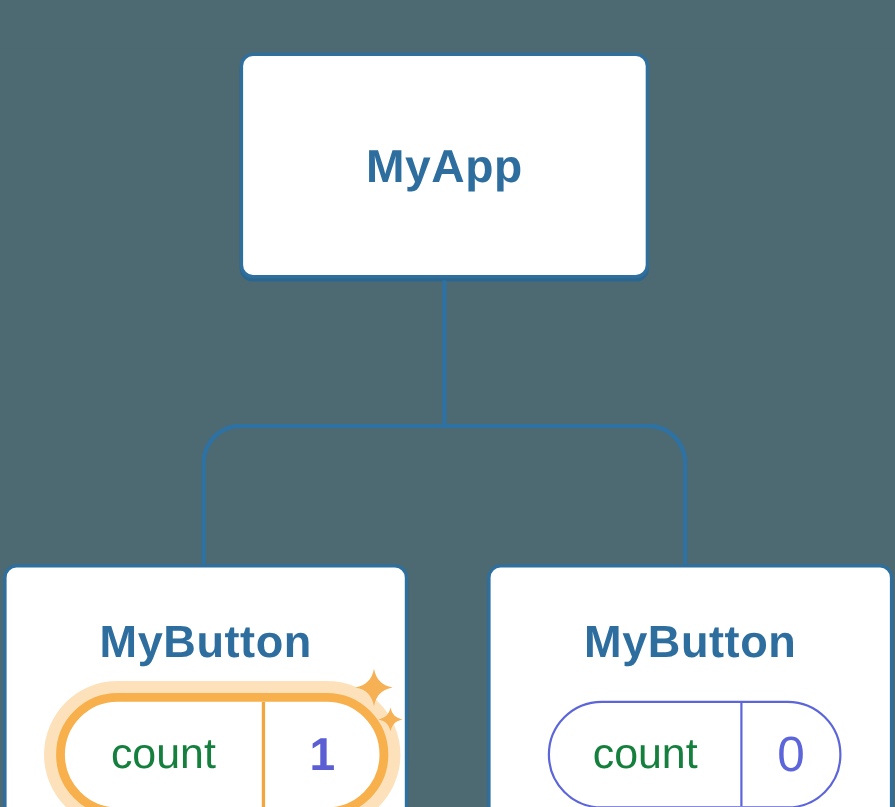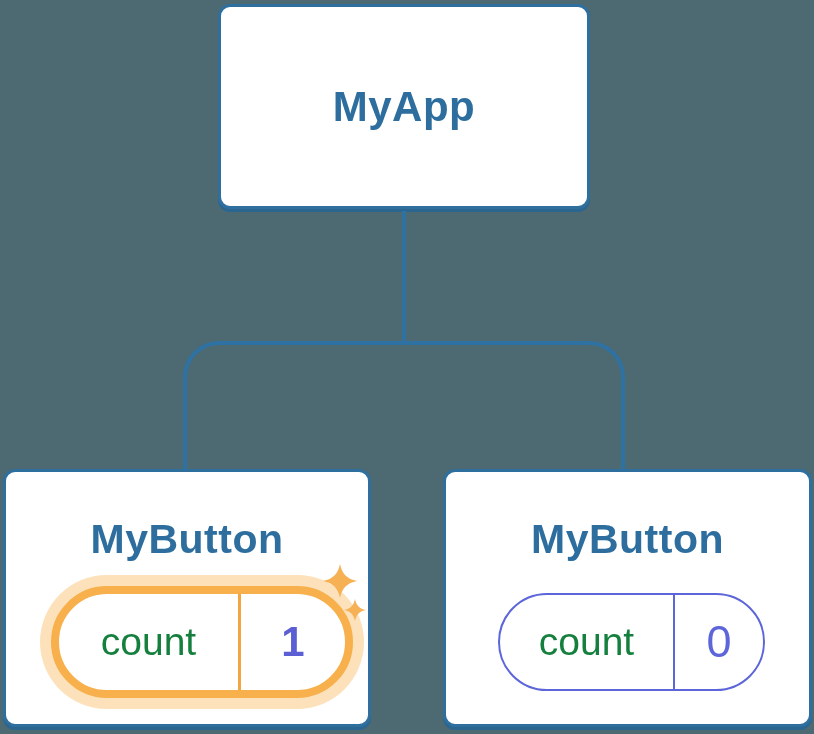--- a/index.html
+++ b/index.html
@@ -7,20 +7,21 @@
   body {
     background: #4d6972;
     font-family: "Liberation Sans", sans-serif;
     overflow: hidden;
   }
   .stage {
     position: relative;
     width: 814px;
     height: 556px;
     background: #4d6972;
+    margin-top: 44px;
   }
 
   
   .node-card {
     position: absolute;
     background: #ffffff;
     border: 3px solid #2f6f9e;
     border-radius: 12px;
     box-shadow: 0 3px 0 #2b6690;
   }

